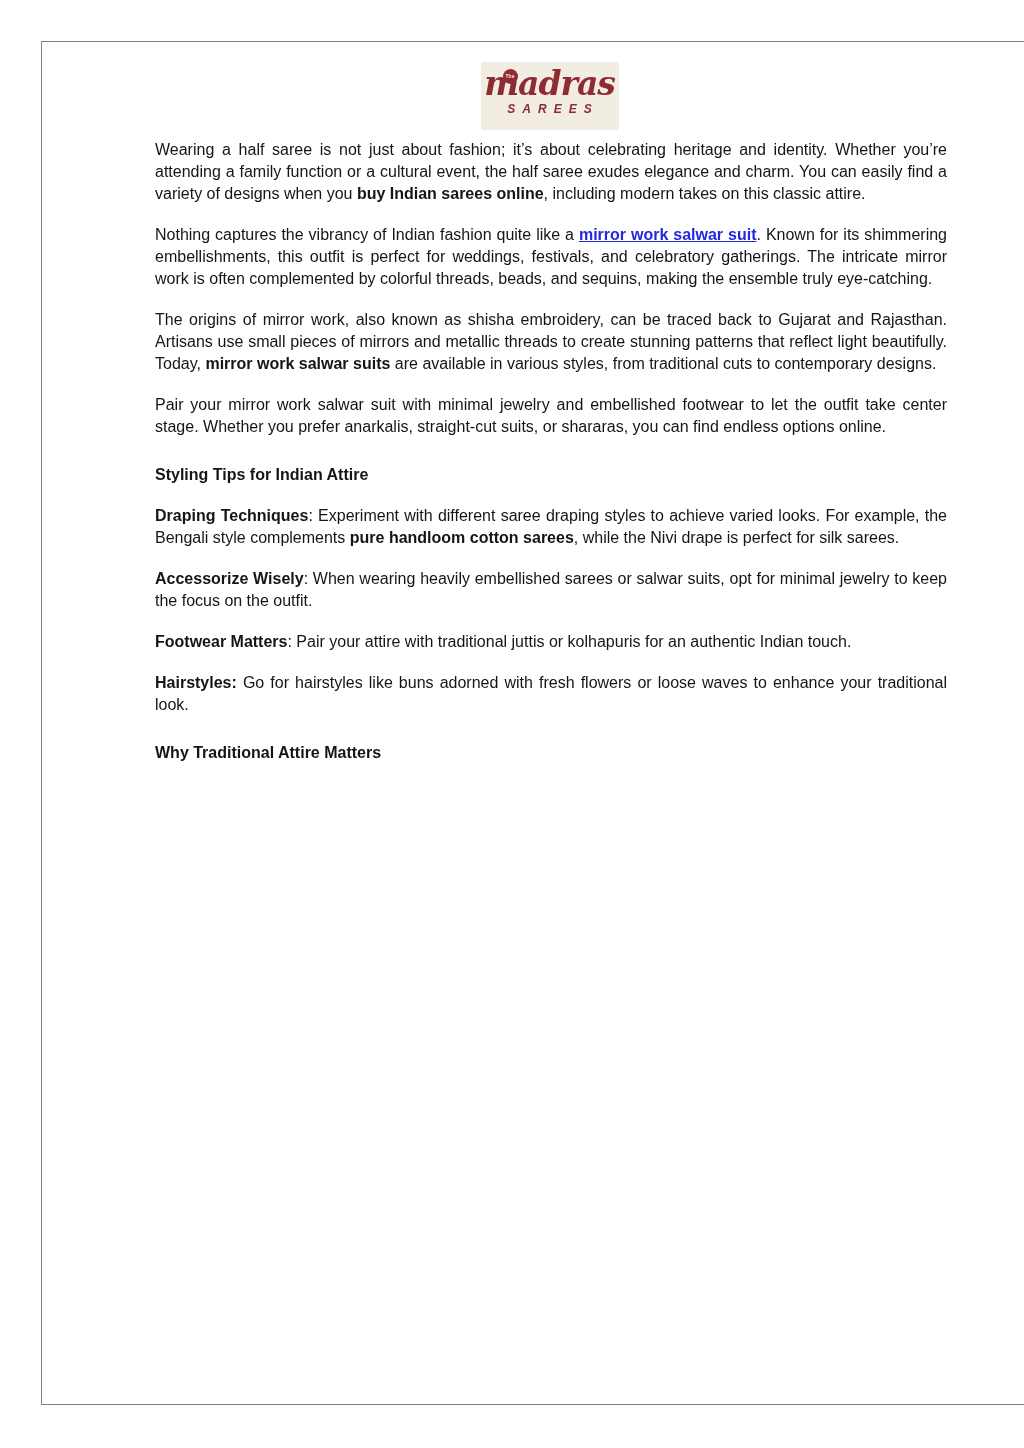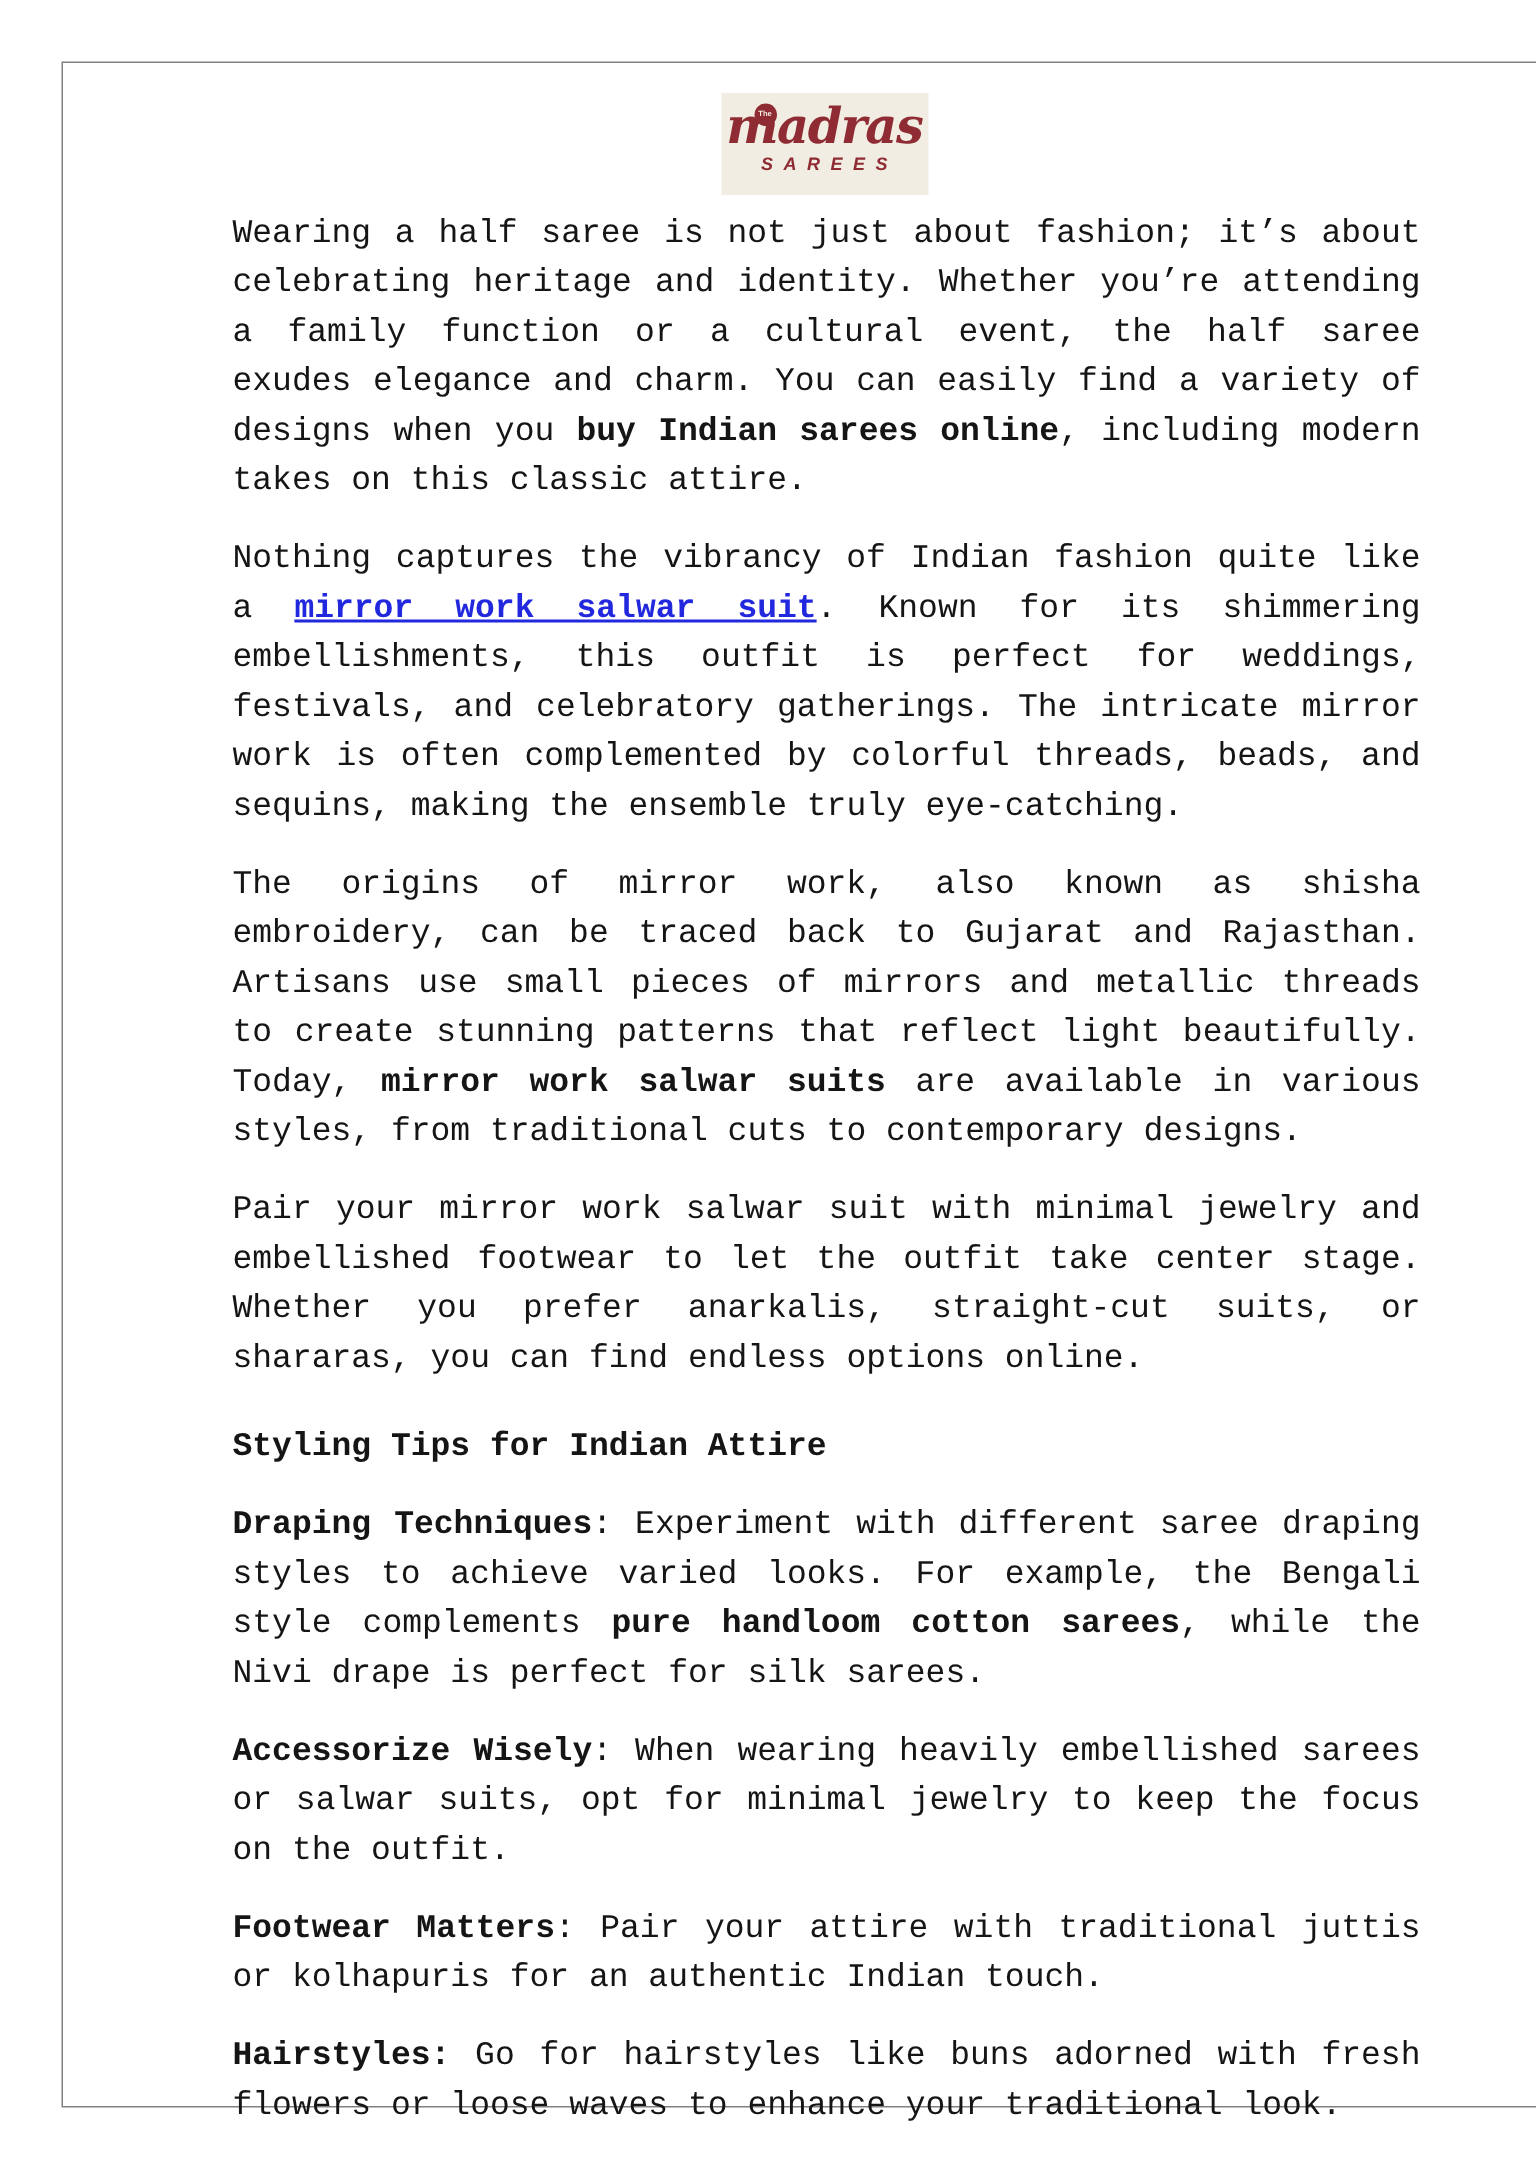--- a/index.html
+++ b/index.html
@@ -50,24 +50,23 @@
     letter-spacing: 7px;
     padding-left: 7px;
     color: #8e2b33;
     font-style: italic;
   }
 
   .content {
     padding: 0 110px 0 113px;
   }
   .para, .heading {
-    font-size: 22px;
-    line-height: 33px;
+    font-size: 16px;
+    line-height: 22px;
     margin-bottom: 19px;
-    font-family: Liberation Mono, monospace;
   }
   .para {
     text-align: justify;
     font-weight: normal;
   }
   .heading {
     font-weight: bold;
     margin-top: 26px;
     text-align: left;
   }

